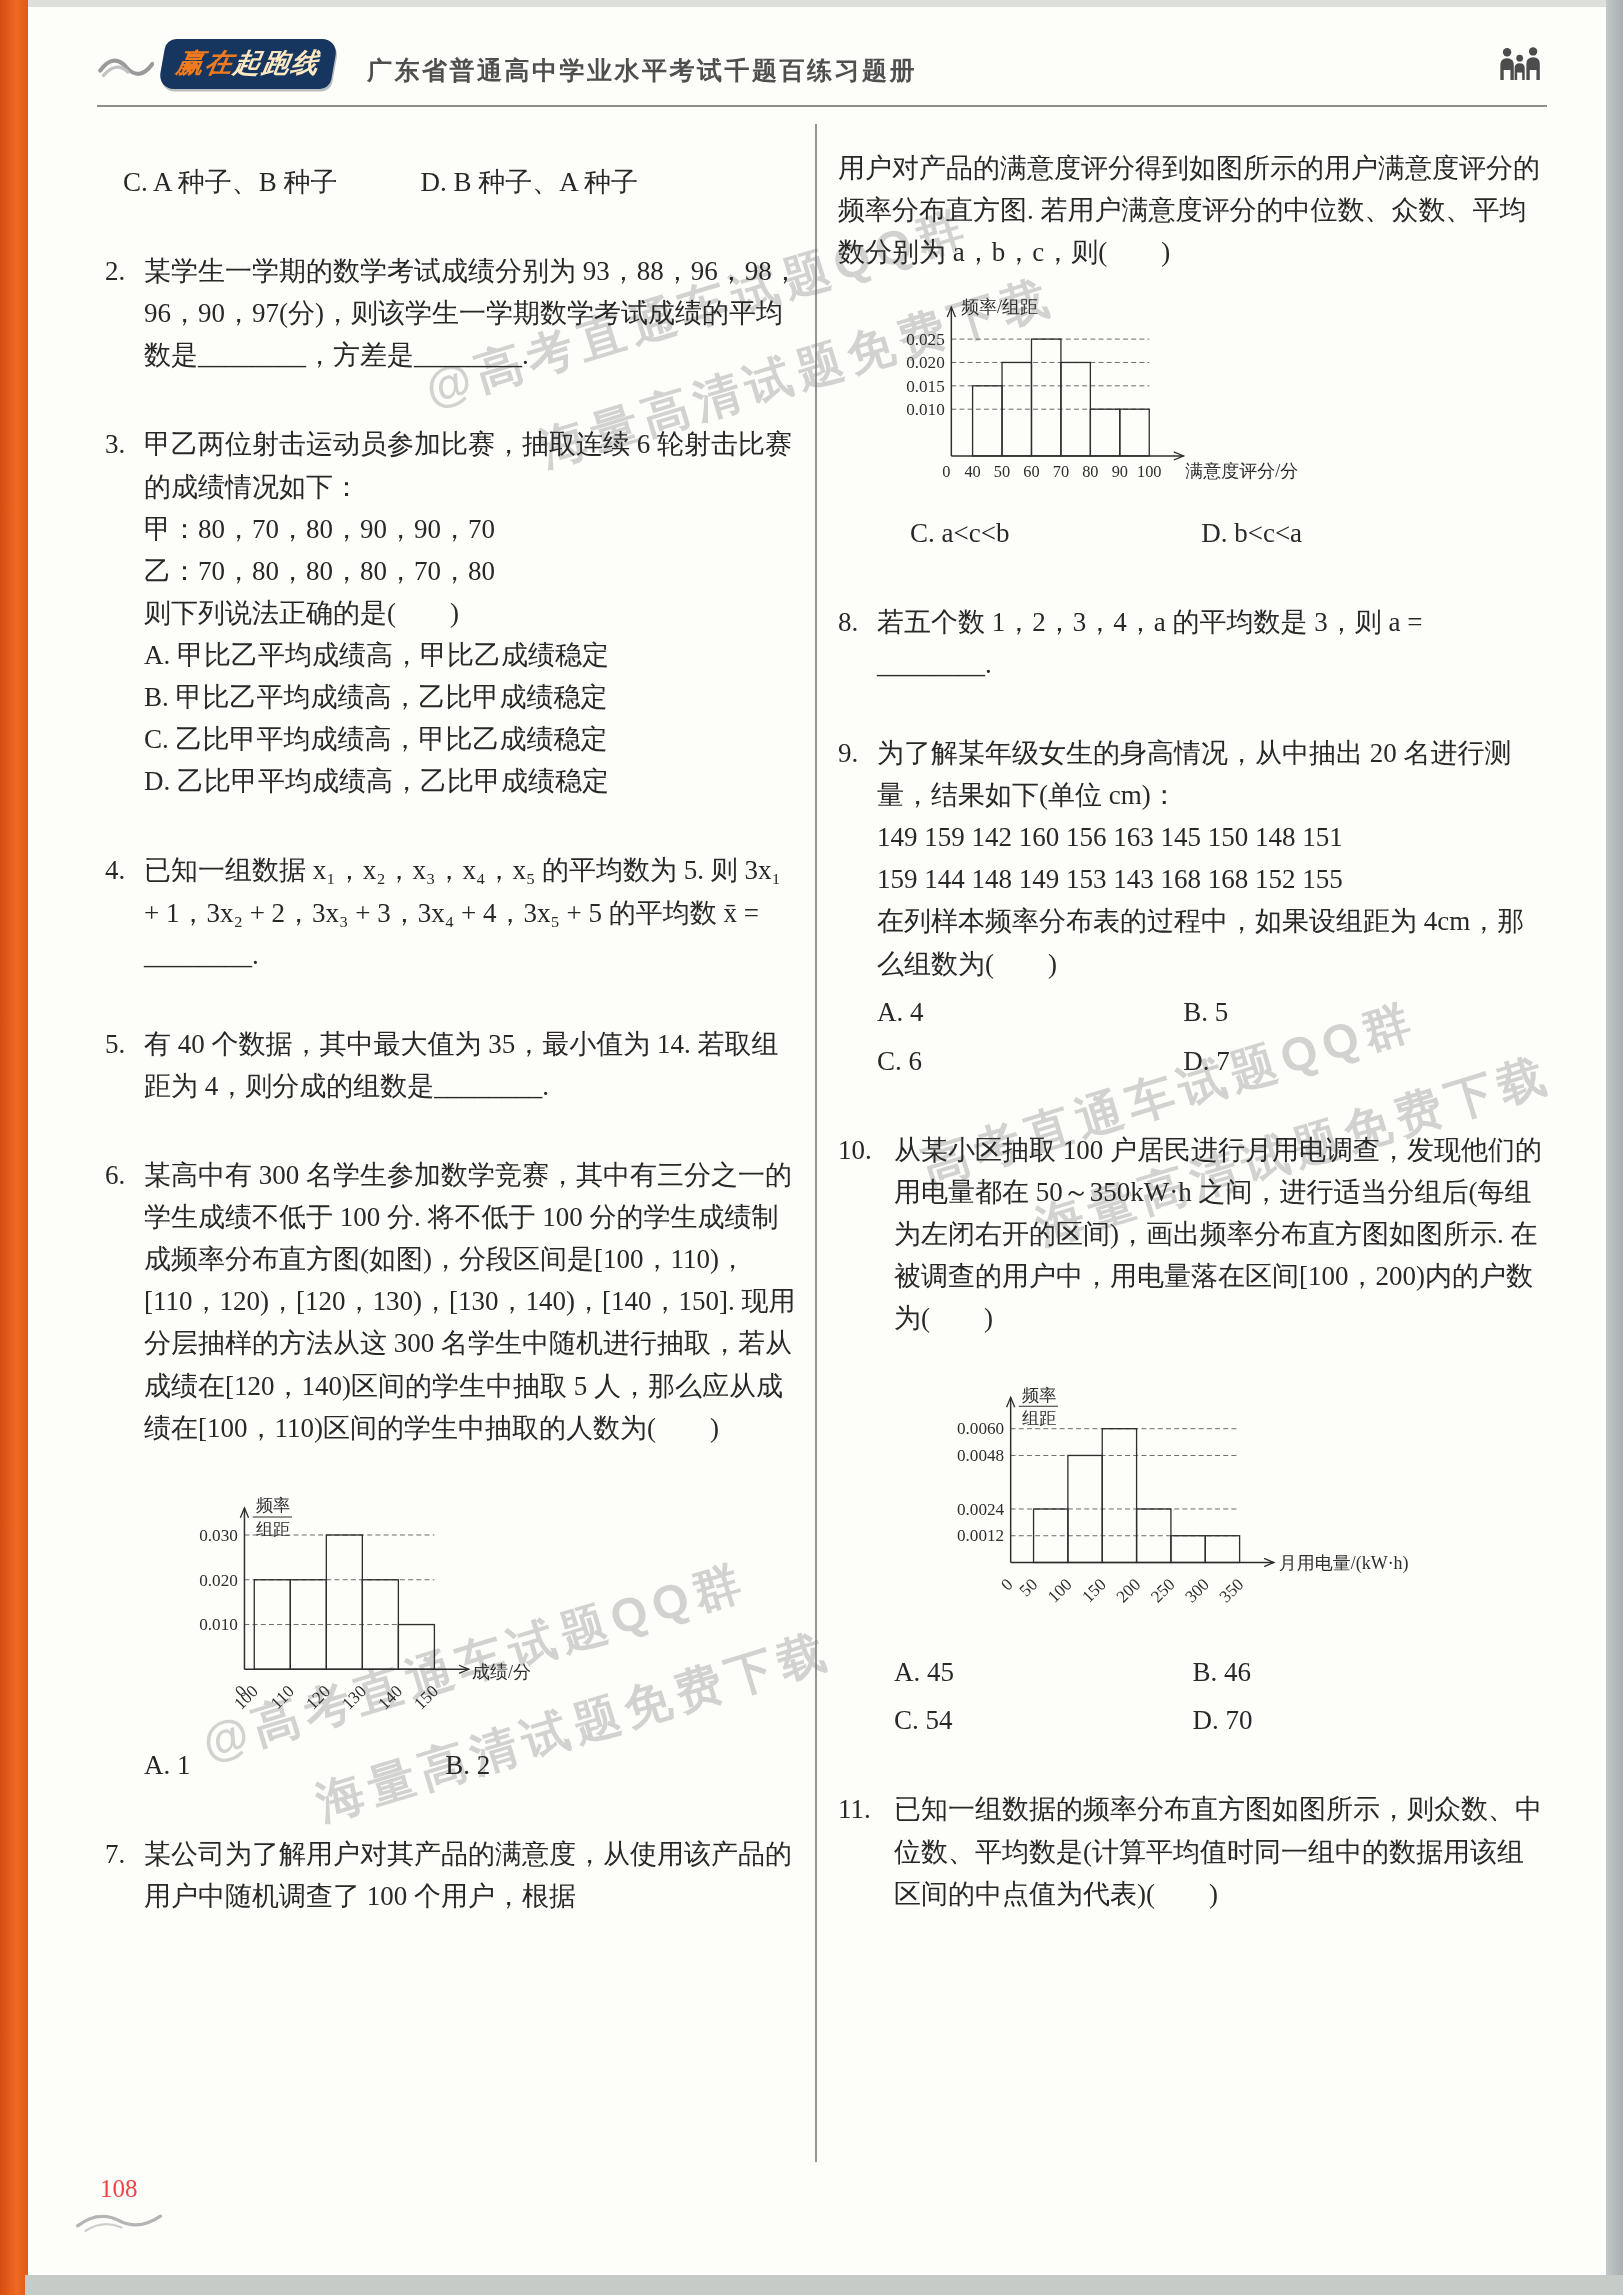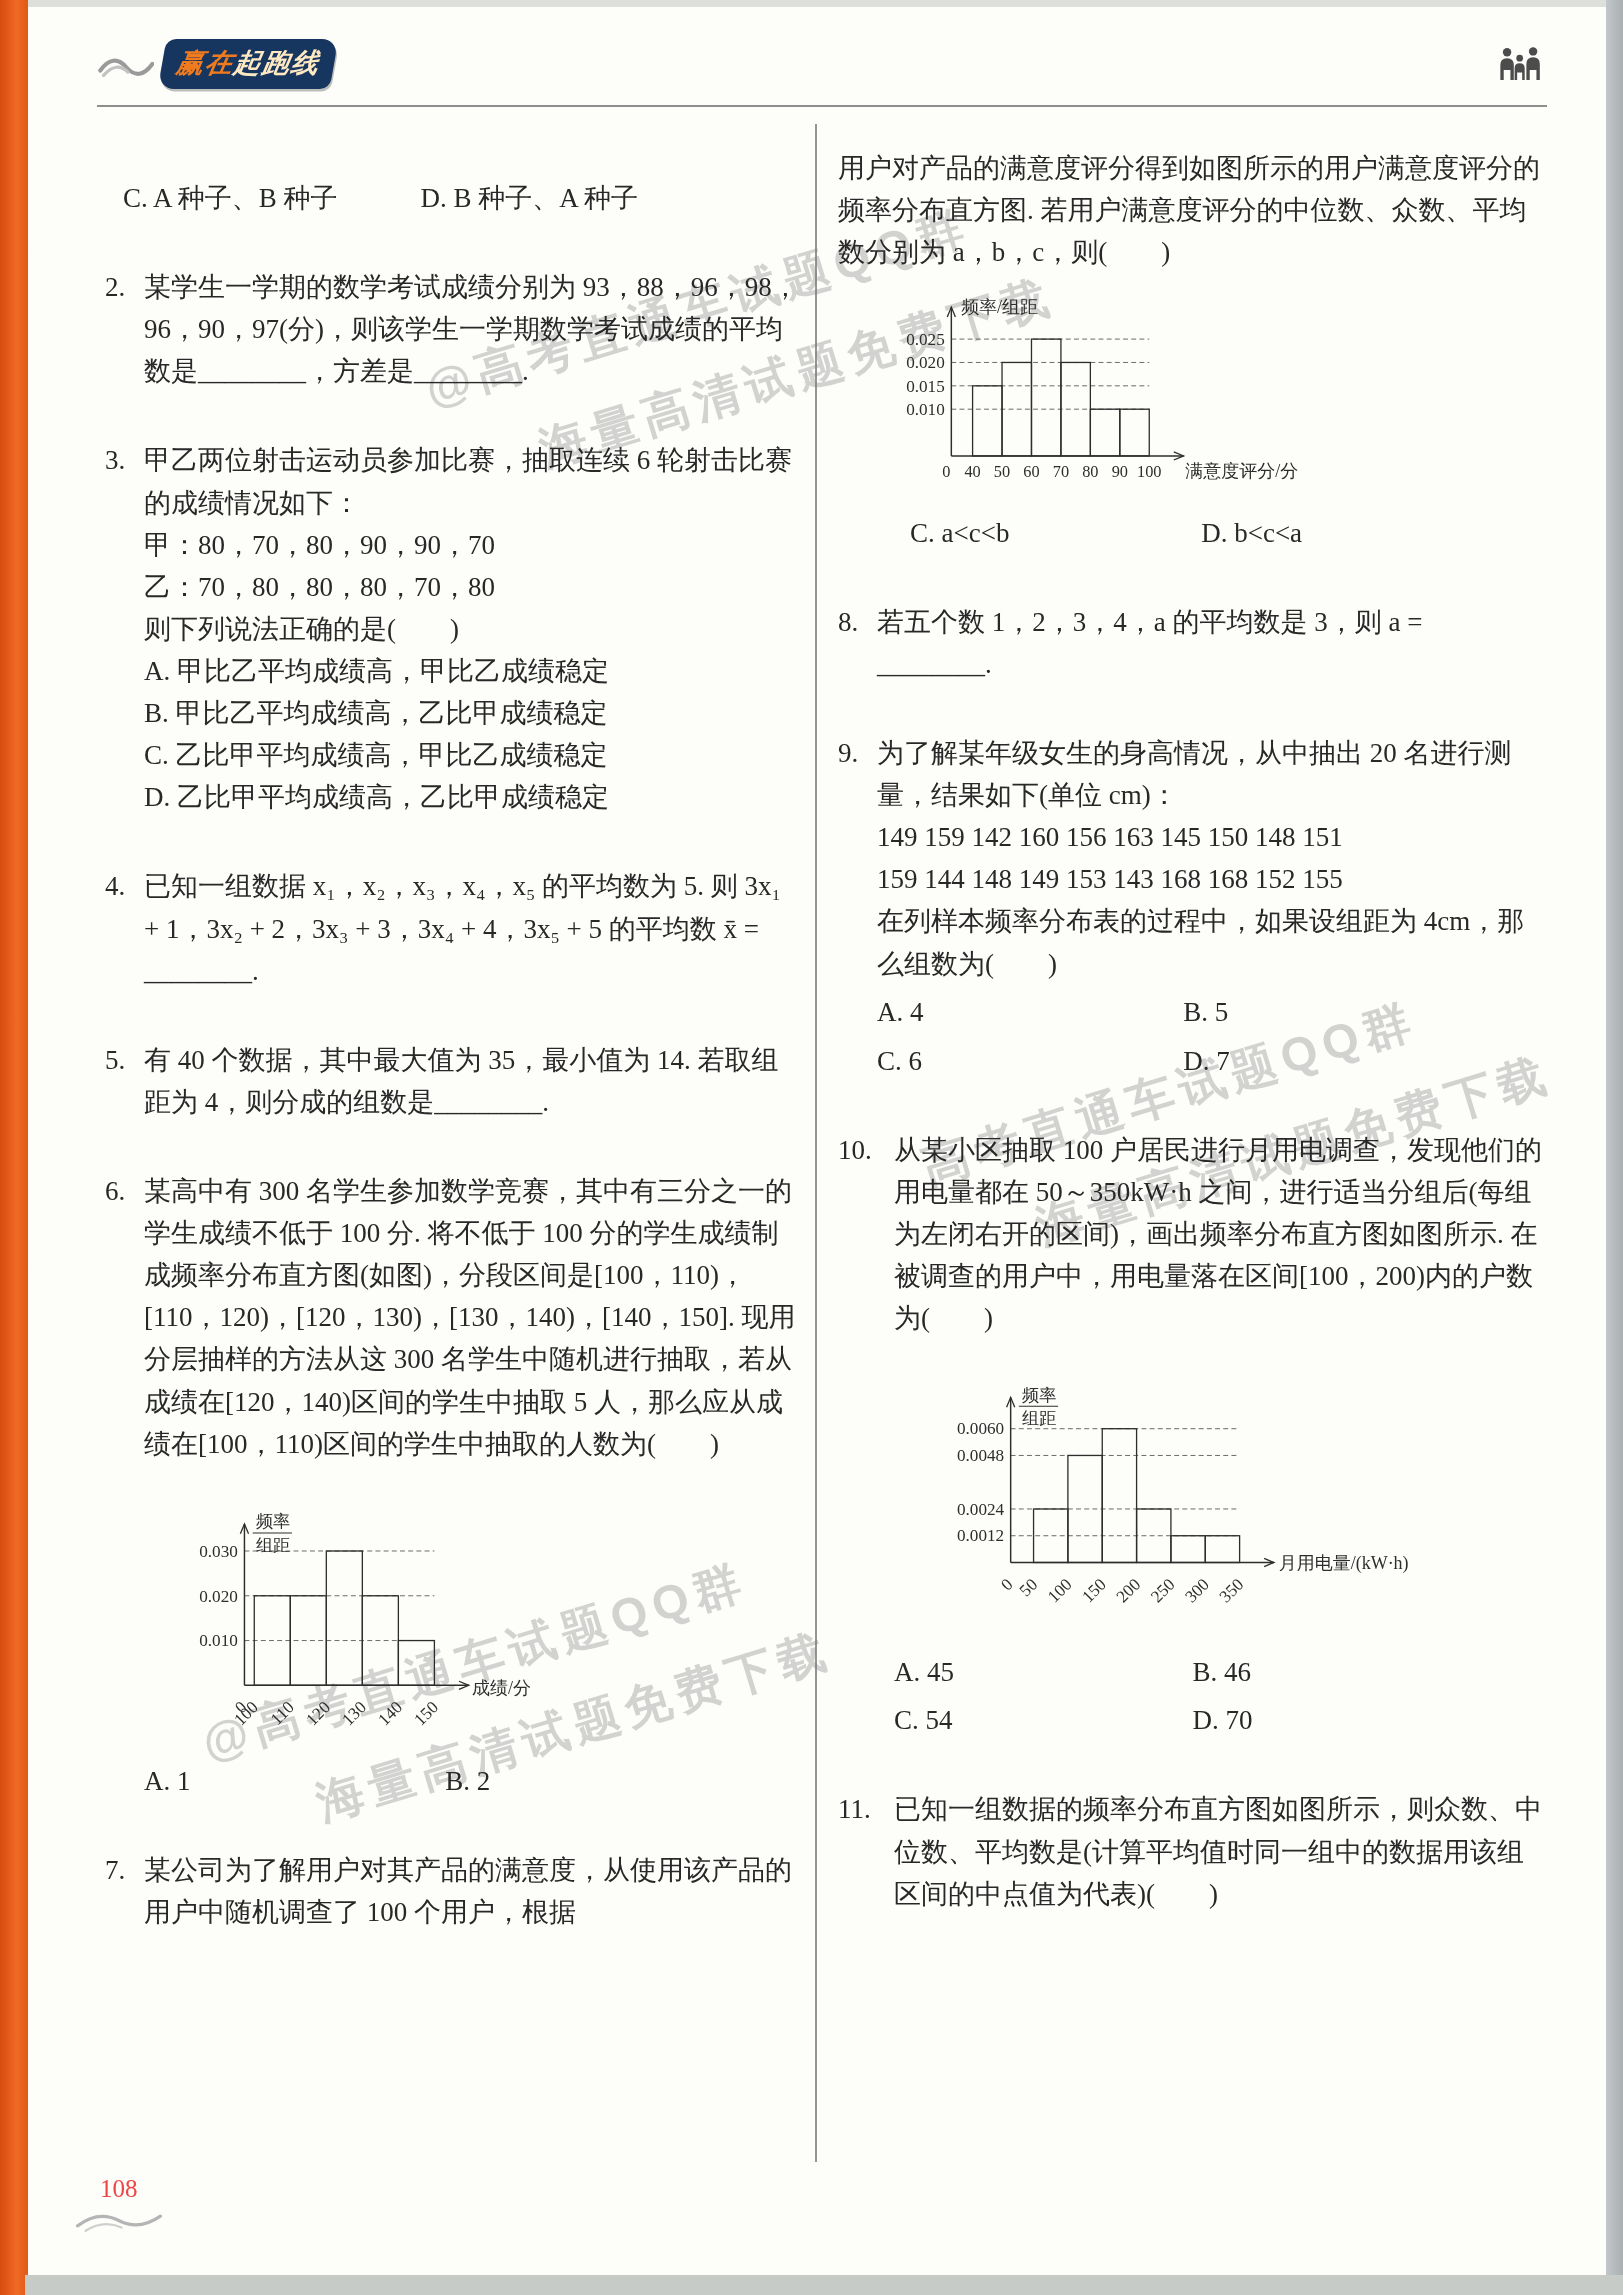--- a/index.html
+++ b/index.html
@@ -34,21 +34,21 @@
   .col-left{left:105px;width:694px;}
   .col-right{left:838px;width:705px;}
 
   .q{position:relative;padding-left:39px;margin-top:47px;}
   .q.two{padding-left:56px;}
   .qnum{position:absolute;left:0;top:0;}
   .qcont{margin-top:8px;}
   .optrow{display:flex;margin-top:6.5px;}
   .optrow .opt{width:46%;}
   .optrow .opt + .opt{width:54%;}
-  .toprow{padding-left:18px;margin-top:38px;}
+  .toprow{padding-left:18px;margin-top:22px;}
   .toprow .opt{width:44%;}
   .qcont .optrow{padding-left:72px;}
   .chart{margin:14.7px 0 3.3px 24.6px;}
 
   .wm{position:absolute;transform:rotate(-17deg);color:rgba(123,123,123,.33);
     font-family:"Liberation Sans",sans-serif;font-weight:bold;pointer-events:none;white-space:nowrap;}
   .wm div{font-size:47px;letter-spacing:6.5px;}
   .wm div + div{margin-top:18px;margin-left:92px;}
   .wm1{left:426px;top:260px;}
   .wm2{left:923px;top:1038px;}
@@ -68,20 +68,21 @@
   <div class="edge-bottom"></div>
 
   <div class="header">
     <div class="logo">
       <svg width="57" height="36" viewBox="0 0 70 44">
         <path d="M4 30 Q20 8 36 26 Q52 44 68 22" fill="none" stroke="#9a9a9a" stroke-width="5" stroke-linecap="round"></path>
         <path d="M8 36 Q24 18 38 32" fill="none" stroke="#c2c2c2" stroke-width="4" stroke-linecap="round"></path>
       </svg>
       <span class="logo-badge"><span class="p1">赢在</span><span class="p2">起跑线</span></span>
     </div>
+    <div class="title">广东省普通高中学业水平考试千题百练习题册</div>
     <svg class="people" width="47" height="36" viewBox="0 0 56 42">
       <g fill="#4c4c4c">
         <circle cx="12" cy="7" r="5"></circle>
           <path d="M4 40 V22 q0-8 8-8 t8 8 V40 h-4 V28 h-8 V40 z"></path>
         <circle cx="27" cy="14" r="4"></circle>
           <path d="M21 40 V26 q0-6 6-6 t6 6 V40 h-3 V31 h-6 V40 z"></path>
         <circle cx="43" cy="6" r="5"></circle>
           <path d="M35 40 V21 q0-8 8-8 t8 8 V40 h-4 V28 h-8 V40 z"></path>
       </g>
     </svg>

